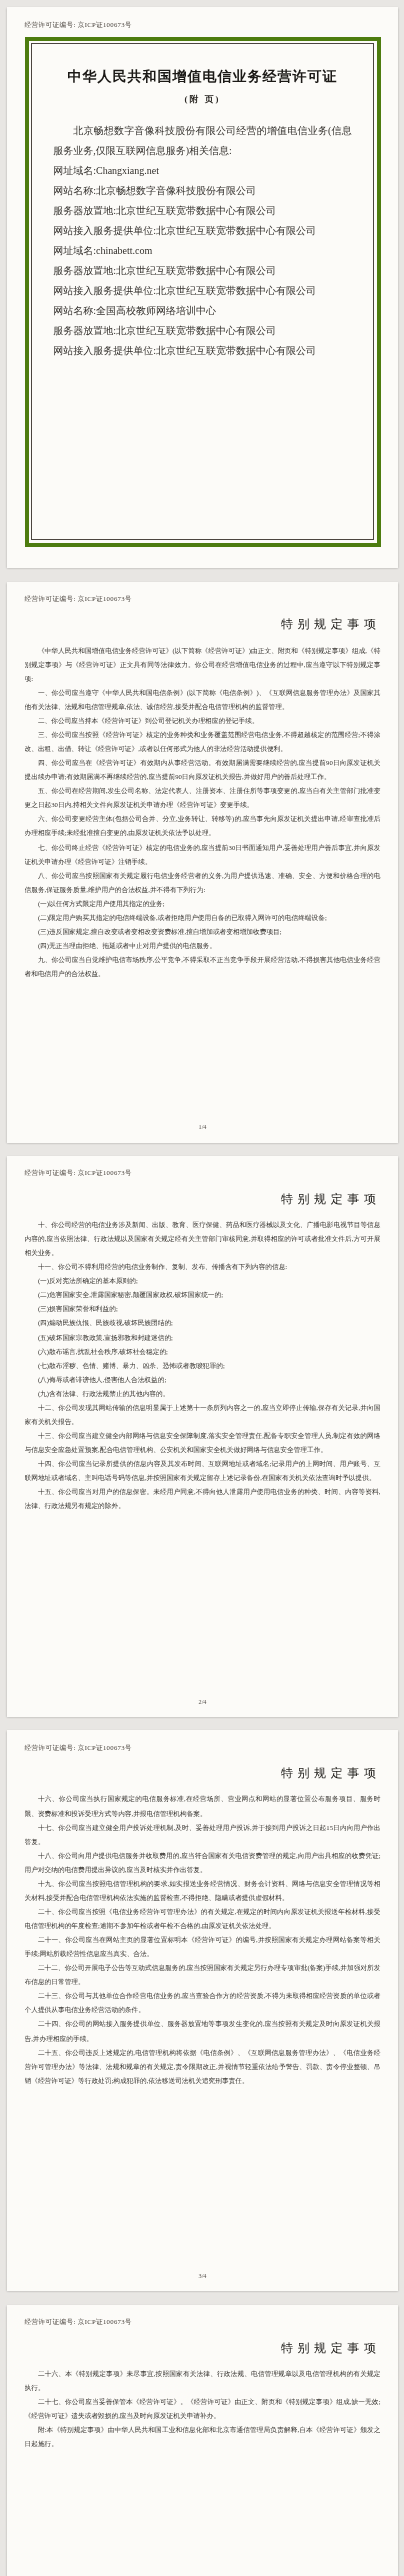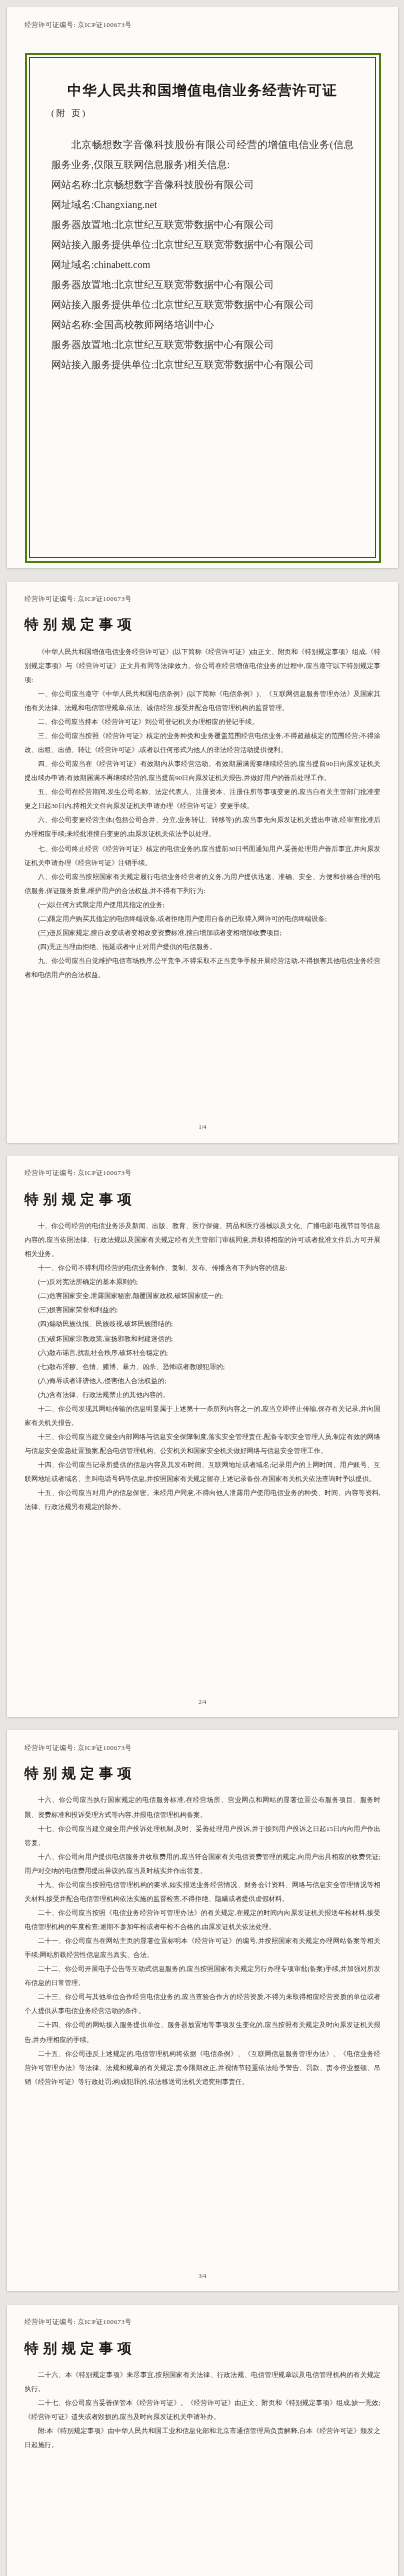--- a/index.html
+++ b/index.html
@@ -24,59 +24,59 @@
 
   .page-head {
     font-size: 6.7px;
     color: #4a443e;
     letter-spacing: 0.3px;
   }
   .page-head .num { margin-left: 2.1px; }
 
   
   .frame {
-    margin-top: 23px;
-    border: 2px solid #4d7c0f;
+    margin-top: 7px;
+    border: 4px solid #4d7c0f;
     padding: 2.1px;
     height: 510px;
   }
   .frame-inner {
     border: 0.5px solid #4b453f;
     height: 100%;
     padding: 24px 21.6px;
   }
   .cover-title {
     text-align: center;
     font-size: 14px;
     font-weight: bold;
     letter-spacing: 1px;
     color: #1b1916;
   }
   .cover-sub {
-    text-align: left;
+    text-align: center;
     font-size: 8.8px;
-    font-weight: normal;
+    font-weight: bold;
     margin-top: 8.2px;
     letter-spacing: 2.1px;
     color: #2a2723;
   }
   .cover-body {
     margin-top: 15.5px;
     font-size: 10px;
     line-height: 2.0;
     text-align: justify;
   }
   .intro { text-indent: 2em; }
   .field { }
 
   
   .prov-title {
-    text-align: left;
-    font-size: 14px;
-    font-weight: bold;
+    text-align: right;
+    font-size: 12px;
+    font-weight: normal;
     letter-spacing: 4.6px;
     margin-top: 12.4px;
     color: #1b1916;
   }
   .prov-body {
     margin-top: 10.3px;
     font-size: 6.7px;
     line-height: 2.1;
     text-align: justify;
     max-height: 453px;
@@ -104,22 +104,22 @@
       <span>经营许可证编号:</span><span class="num">京ICP证100673号</span>
     </div>
     <div class="frame">
       <div class="frame-inner">
         <h1 class="cover-title">中华人民共和国增值电信业务经营许可证</h1>
         <div class="cover-sub">(附  页)</div>
         <div class="cover-body">
           <p class="intro">北京畅想数字音像科技股份有限公司经营的增值电信业务(信息服务业务,仅限互联网信息服务)相关信息:</p>
           <div>
 
+              <p class="field"><span>网址域名:</span><span>Changxiang.net</span></p>
               <p class="field"><span>网站名称:</span><span>北京畅想数字音像科技股份有限公司</span></p>
-              <p class="field"><span>网址域名:</span><span>Changxiang.net</span></p>
               <p class="field"><span>服务器放置地:</span><span>北京世纪互联宽带数据中心有限公司</span></p>
               <p class="field"><span>网站接入服务提供单位:</span><span>北京世纪互联宽带数据中心有限公司</span></p>
 
               <p class="field"><span>网址域名:</span><span>chinabett.com</span></p>
               <p class="field"><span>服务器放置地:</span><span>北京世纪互联宽带数据中心有限公司</span></p>
               <p class="field"><span>网站接入服务提供单位:</span><span>北京世纪互联宽带数据中心有限公司</span></p>
 
               <p class="field"><span>网站名称:</span><span>全国高校教师网络培训中心</span></p>
               <p class="field"><span>服务器放置地:</span><span>北京世纪互联宽带数据中心有限公司</span></p>
               <p class="field"><span>网站接入服务提供单位:</span><span>北京世纪互联宽带数据中心有限公司</span></p>

